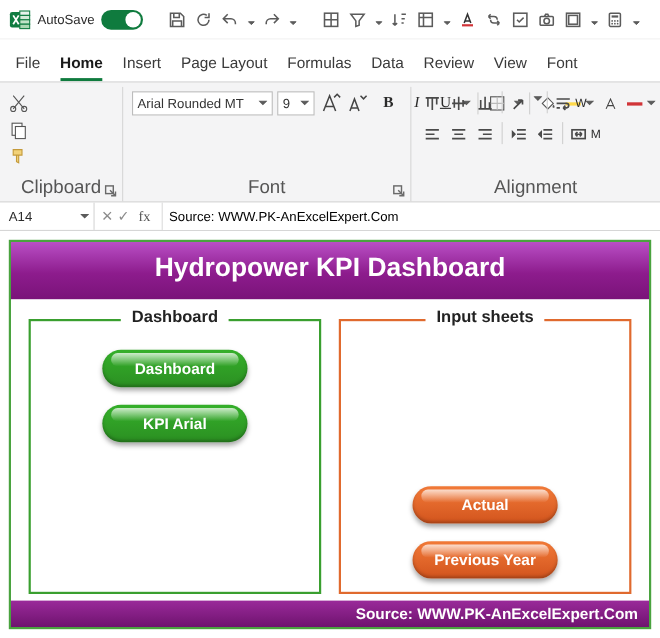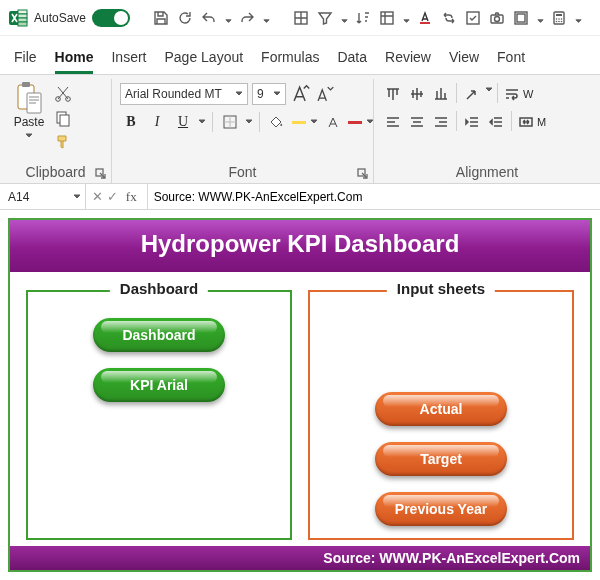--- a/index.html
+++ b/index.html
@@ -78,38 +78,38 @@
     padding:4px 0 0 0;
     position:relative;
   }
   .rgroup {
     display:flex; flex-direction:column; align-items:stretch;
     border-right:1px solid var(--border-grey);
     padding:2px 8px 0 8px;
     position:relative;
   }
   .rgroup .body { flex:1; display:flex; align-items:flex-start; gap:4px; }
-  .rgroup .caption { text-align:center; font-size:14px; color:#555; padding:1px 0 3px 0; position:relative;}
+  .rgroup .caption { text-align:center; font-size:17px; color:#555; padding:1px 0 3px 0; position:relative;}
   .rgroup .launcher {
     position:absolute; right:4px; bottom:3px; width:12px; height:12px;
   }
   .rgroup .launcher svg{width:12px;height:12px;stroke:#6a6a6a;fill:none;stroke-width:1.3;}
 
   
   .clip-paste {
     display:flex; flex-direction:column; align-items:center; gap:0;
     width:42px;
   }
   .clip-paste .pic { width:28px; height:34px; }
   .clip-paste .lbl { font-size:12px; }
   .clip-column { display:flex; flex-direction:column; gap:6px; padding-top:4px; }
   .clip-column .mini { width:18px; height:18px; }
 
   
-  .font-body { display:flex; flex-direction:column; gap:6px; padding-top:2px; }
+  .font-body { display:flex; flex-direction:row; gap:6px; padding-top:2px; }
   .font-row { display:flex; align-items:center; gap:4px; }
   .selectish {
     display:flex; align-items:center; justify-content:space-between;
     background:#fff; border:1px solid #bcbcbc; height:22px; padding:0 4px;
     font-size:12px; color:#333;
   }
   .font-name { width:128px; }
   .font-size { width:34px; }
   .grow-shrink { display:flex; gap:2px; }
   .gs {
@@ -350,34 +350,20 @@
     <div class="tab">Data</div>
     <div class="tab">Review</div>
     <div class="tab">View</div>
     <div class="tab">Font</div>
   </div>
 
   <div class="ribbon">
 
     <div class="rgroup" style="width:112px">
       <div class="body">
-        <div class="clip-paste">
-          <span class="pic">
-            <svg viewBox="0 0 28 34">
-                <rect x="3" y="4" width="16" height="24" rx="2" fill="#fff" stroke="#b07a2a"></rect>
-                <rect x="7" y="1" width="8" height="5" rx="1" fill="#8a8a8a"></rect>
-                <rect x="12" y="12" width="14" height="20" rx="1" fill="#fff" stroke="#888"></rect>
-                <path d="M14 16h10M14 19h10M14 22h7" stroke="#888"></path>
-              </svg>
-          </span>
-          <span class="lbl">Paste</span>
-          <span class="small-caret"><svg viewBox="0 0 8 8">
-                <path d="M1 2l3 3 3-3z"></path>
-              </svg></span>
-        </div>
         <div class="clip-column">
           <span class="mini"><svg viewBox="0 0 18 18">
                 <path d="M4 2l10 12M14 2 4 14" stroke="#555" fill="none"></path>
                 <circle cx="4" cy="14" r="2.3" stroke="#555" fill="none"></circle>
                 <circle cx="14" cy="14" r="2.3" stroke="#555" fill="none"></circle>
               </svg></span>
           <span class="mini"><svg viewBox="0 0 18 18">
                 <rect x="3" y="3" width="9" height="11" stroke="#555" fill="#fff"></rect>
                 <rect x="6" y="6" width="9" height="11" stroke="#555" fill="#fff"></rect>
               </svg></span>
@@ -573,23 +559,20 @@
               <span>KPI Arial</span>
             </div>
         </div>
 
         <div class="card orange">
           <span class="legend">Input sheets</span>
           <div class="pill orange">
               <span>Actual</span>
             </div>
           <div class="pill orange">
-              <span>Target</span>
-            </div>
-          <div class="pill orange">
               <span>Previous Year</span>
             </div>
         </div>
 
 
       </div>
 
       <div class="dash-footer">Source: WWW.PK-AnExcelExpert.Com</div>
     </div>
   </div>

